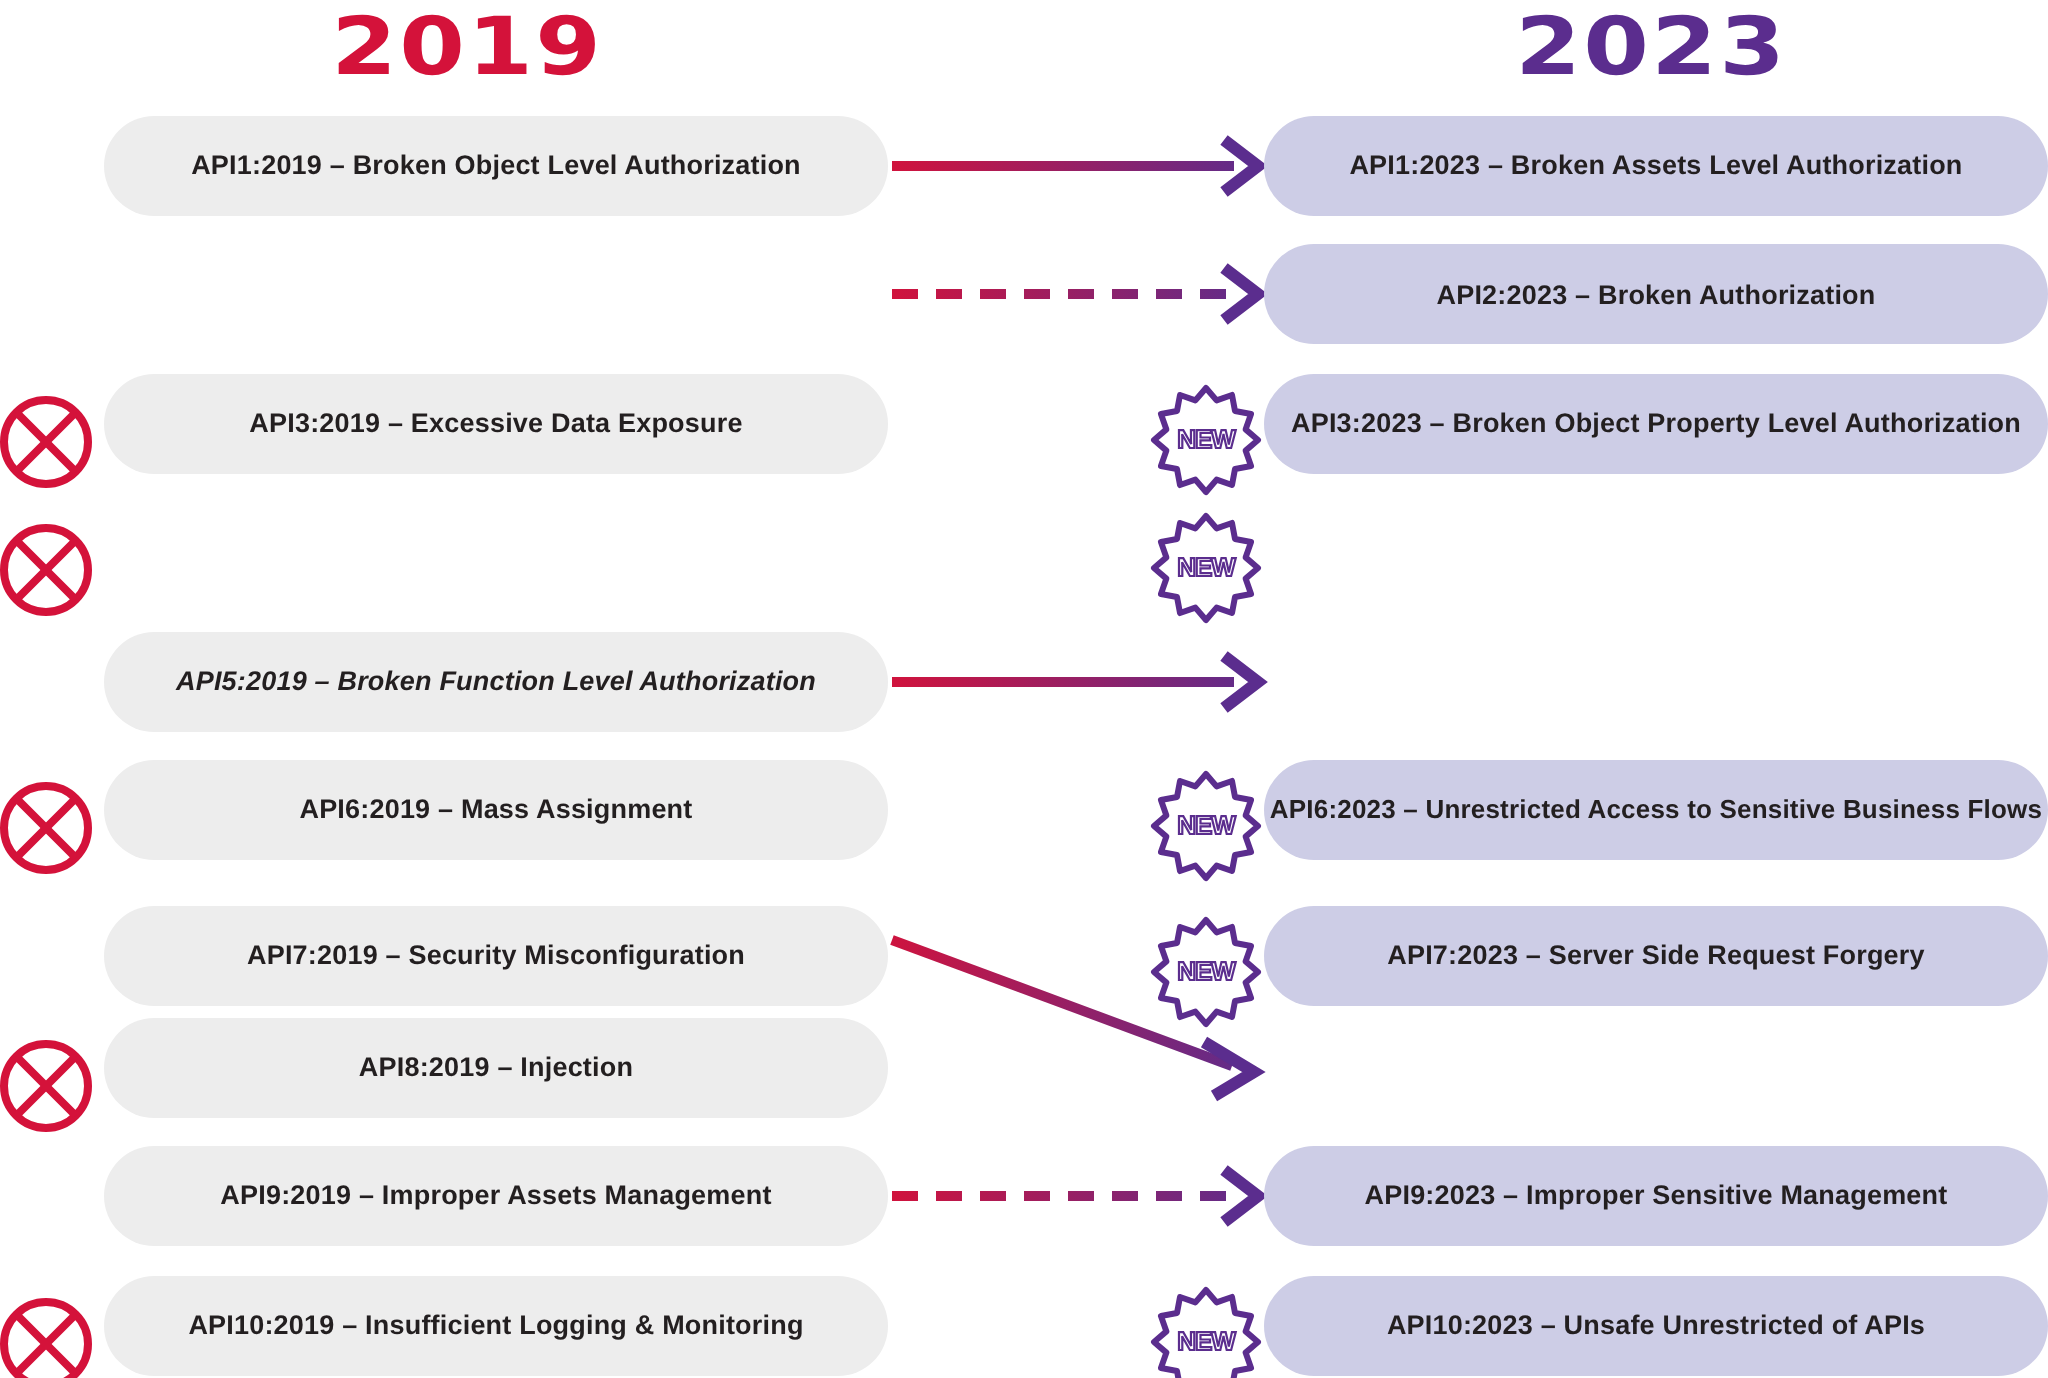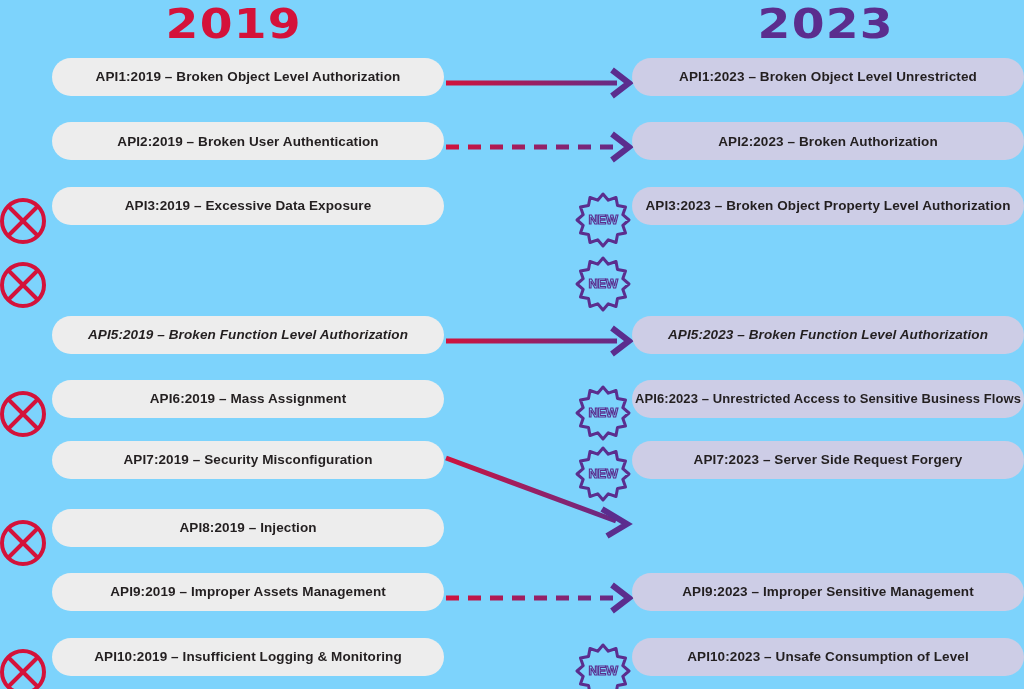--- a/index.html
+++ b/index.html
@@ -6,21 +6,21 @@
   * { box-sizing: border-box; margin: 0; padding: 0; }
   html, body {
     width: 1024px; height: 689px;
     background: #000000;
     font-family: "Liberation Sans", sans-serif;
     overflow: hidden;
   }
   .canvas {
     position: relative;
     width: 1024px; height: 689px;
-    background: #7dd3fc;
+    background: #ffffff;
   }
 
   
   .year {
     position: absolute;
     top: 2px;
     font-family: "DejaVu Sans", sans-serif;
     font-size: 40px;
     font-weight: 700;
     letter-spacing: 1px;
@@ -33,21 +33,21 @@
 
   
   .row {
     position: absolute;
     left: 0; right: 0;
     height: 50px;
   }
 
   .pill {
     position: absolute;
-    height: 38px;
+    height: 50px;
     border-radius: 25px;
     display: flex;
     align-items: center;
     justify-content: center;
     text-align: left;
     padding: 0 14px;
     font-size: 13.5px;
     font-weight: 700;
     letter-spacing: 0.1px;
     color: #231f20;
@@ -111,24 +111,23 @@
             <defs>
               <linearGradient id="ag0" x1="0" y1="0" x2="192" y2="0" gradientUnits="userSpaceOnUse">
                 <stop offset="0%" stop-color="#D4123A"></stop>
                 <stop offset="100%" stop-color="#5B2D8E"></stop>
               </linearGradient>
             </defs>
             <line x1="6" y1="25" x2="177" y2="25" stroke="url(#ag0)" stroke-width="5"></line>
             <polyline points="172,12 189,25 172,38" fill="none" stroke="#5B2D8E" stroke-width="6" stroke-linecap="butt" stroke-linejoin="miter"></polyline>
           </svg>
         </div>
-        <div class="pill pill-right">API1:2023 – Broken Object Level Unrestricted</div>
+        <div class="pill pill-right">API1:2023 – Broken Assets Level Authorization</div>
       </div>
       <div class="row" style="top: 122.4px;">
-        <div class="pill pill-left">API2:2019 – Broken User Authentication</div>
         <div class="arrow">
           <svg viewBox="0 0 200 50">
             <defs>
               <linearGradient id="ag1" x1="0" y1="0" x2="192" y2="0" gradientUnits="userSpaceOnUse">
                 <stop offset="0%" stop-color="#D4123A"></stop>
                 <stop offset="100%" stop-color="#5B2D8E"></stop>
               </linearGradient>
             </defs>
             <line x1="6" y1="25" x2="177" y2="25" stroke="url(#ag1)" stroke-width="5" stroke-dasharray="13 9"></line>
             <polyline points="172,12 189,25 172,38" fill="none" stroke="#5B2D8E" stroke-width="6" stroke-linecap="butt" stroke-linejoin="miter"></polyline>
@@ -175,40 +174,39 @@
             <defs>
               <linearGradient id="ag2" x1="0" y1="0" x2="192" y2="0" gradientUnits="userSpaceOnUse">
                 <stop offset="0%" stop-color="#D4123A"></stop>
                 <stop offset="100%" stop-color="#5B2D8E"></stop>
               </linearGradient>
             </defs>
             <line x1="6" y1="25" x2="177" y2="25" stroke="url(#ag2)" stroke-width="5"></line>
             <polyline points="172,12 189,25 172,38" fill="none" stroke="#5B2D8E" stroke-width="6" stroke-linecap="butt" stroke-linejoin="miter"></polyline>
           </svg>
         </div>
-        <div class="pill pill-right">API5:2023 – Broken Function Level Authorization</div>
       </div>
       <div class="row" style="top: 380px;">
         <div class="x-marker">
           <svg viewBox="0 0 52 52">
             <circle cx="26" cy="26" r="21" fill="none" stroke="#D4123A" stroke-width="4"></circle>
             <line x1="12.5" y1="12.5" x2="39.5" y2="39.5" stroke="#D4123A" stroke-width="4" stroke-linecap="round"></line>
             <line x1="39.5" y1="12.5" x2="12.5" y2="39.5" stroke="#D4123A" stroke-width="4" stroke-linecap="round"></line>
           </svg>
         </div>
         <div class="pill pill-left">API6:2019 – Mass Assignment</div>
         <div class="new-badge">
           <svg viewBox="0 0 58 58">
             <path d="M29.00 3.00 L34.31 9.20 L42.00 6.48 L43.50 14.50 L51.52 16.00 L48.80 23.69 L55.00 29.00 L48.80 34.31 L51.52 42.00 L43.50 43.50 L42.00 51.52 L34.31 48.80 L29.00 55.00 L23.69 48.80 L16.00 51.52 L14.50 43.50 L6.48 42.00 L9.20 34.31 L3.00 29.00 L9.20 23.69 L6.48 16.00 L14.50 14.50 L16.00 6.48 L23.69 9.20 Z" fill="none" stroke="#5B2D8E" stroke-width="3" stroke-linejoin="round"></path>
             <text x="29" y="33" text-anchor="middle" font-family="&quot;Liberation Sans&quot;, sans-serif" font-size="13" font-weight="bold" fill="none" stroke="#5B2D8E" stroke-width="1.1" letter-spacing="-0.5">NEW</text>
           </svg>
         </div>
         <div class="pill pill-right" style="font-size: 13px;">API6:2023 – Unrestricted Access to Sensitive Business Flows</div>
       </div>
-      <div class="row" style="top: 441px; padding-left: 36px;">
+      <div class="row" style="top: 453px; padding-left: 36px;">
         <div class="pill pill-left">API7:2019 – Security Misconfiguration</div>
         <div class="arrow-diag">
           <svg viewBox="0 0 200 130">
             <defs>
               <linearGradient id="ag3" x1="0" y1="0" x2="190" y2="90" gradientUnits="userSpaceOnUse">
                 <stop offset="0%" stop-color="#D4123A"></stop>
                 <stop offset="100%" stop-color="#5B2D8E"></stop>
               </linearGradient>
             </defs>
             <line x1="6" y1="17" x2="176" y2="80" stroke="url(#ag3)" stroke-width="5"></line>
@@ -257,17 +255,17 @@
             <line x1="39.5" y1="12.5" x2="12.5" y2="39.5" stroke="#D4123A" stroke-width="4" stroke-linecap="round"></line>
           </svg>
         </div>
         <div class="pill pill-left">API10:2019 – Insufficient Logging &amp; Monitoring</div>
         <div class="new-badge">
           <svg viewBox="0 0 58 58">
             <path d="M29.00 3.00 L34.31 9.20 L42.00 6.48 L43.50 14.50 L51.52 16.00 L48.80 23.69 L55.00 29.00 L48.80 34.31 L51.52 42.00 L43.50 43.50 L42.00 51.52 L34.31 48.80 L29.00 55.00 L23.69 48.80 L16.00 51.52 L14.50 43.50 L6.48 42.00 L9.20 34.31 L3.00 29.00 L9.20 23.69 L6.48 16.00 L14.50 14.50 L16.00 6.48 L23.69 9.20 Z" fill="none" stroke="#5B2D8E" stroke-width="3" stroke-linejoin="round"></path>
             <text x="29" y="33" text-anchor="middle" font-family="&quot;Liberation Sans&quot;, sans-serif" font-size="13" font-weight="bold" fill="none" stroke="#5B2D8E" stroke-width="1.1" letter-spacing="-0.5">NEW</text>
           </svg>
         </div>
-        <div class="pill pill-right">API10:2023 – Unsafe Consumption of Level</div>
+        <div class="pill pill-right">API10:2023 – Unsafe Unrestricted of APIs</div>
       </div>
     </div>
 
 </div>
 
 </body></html>

